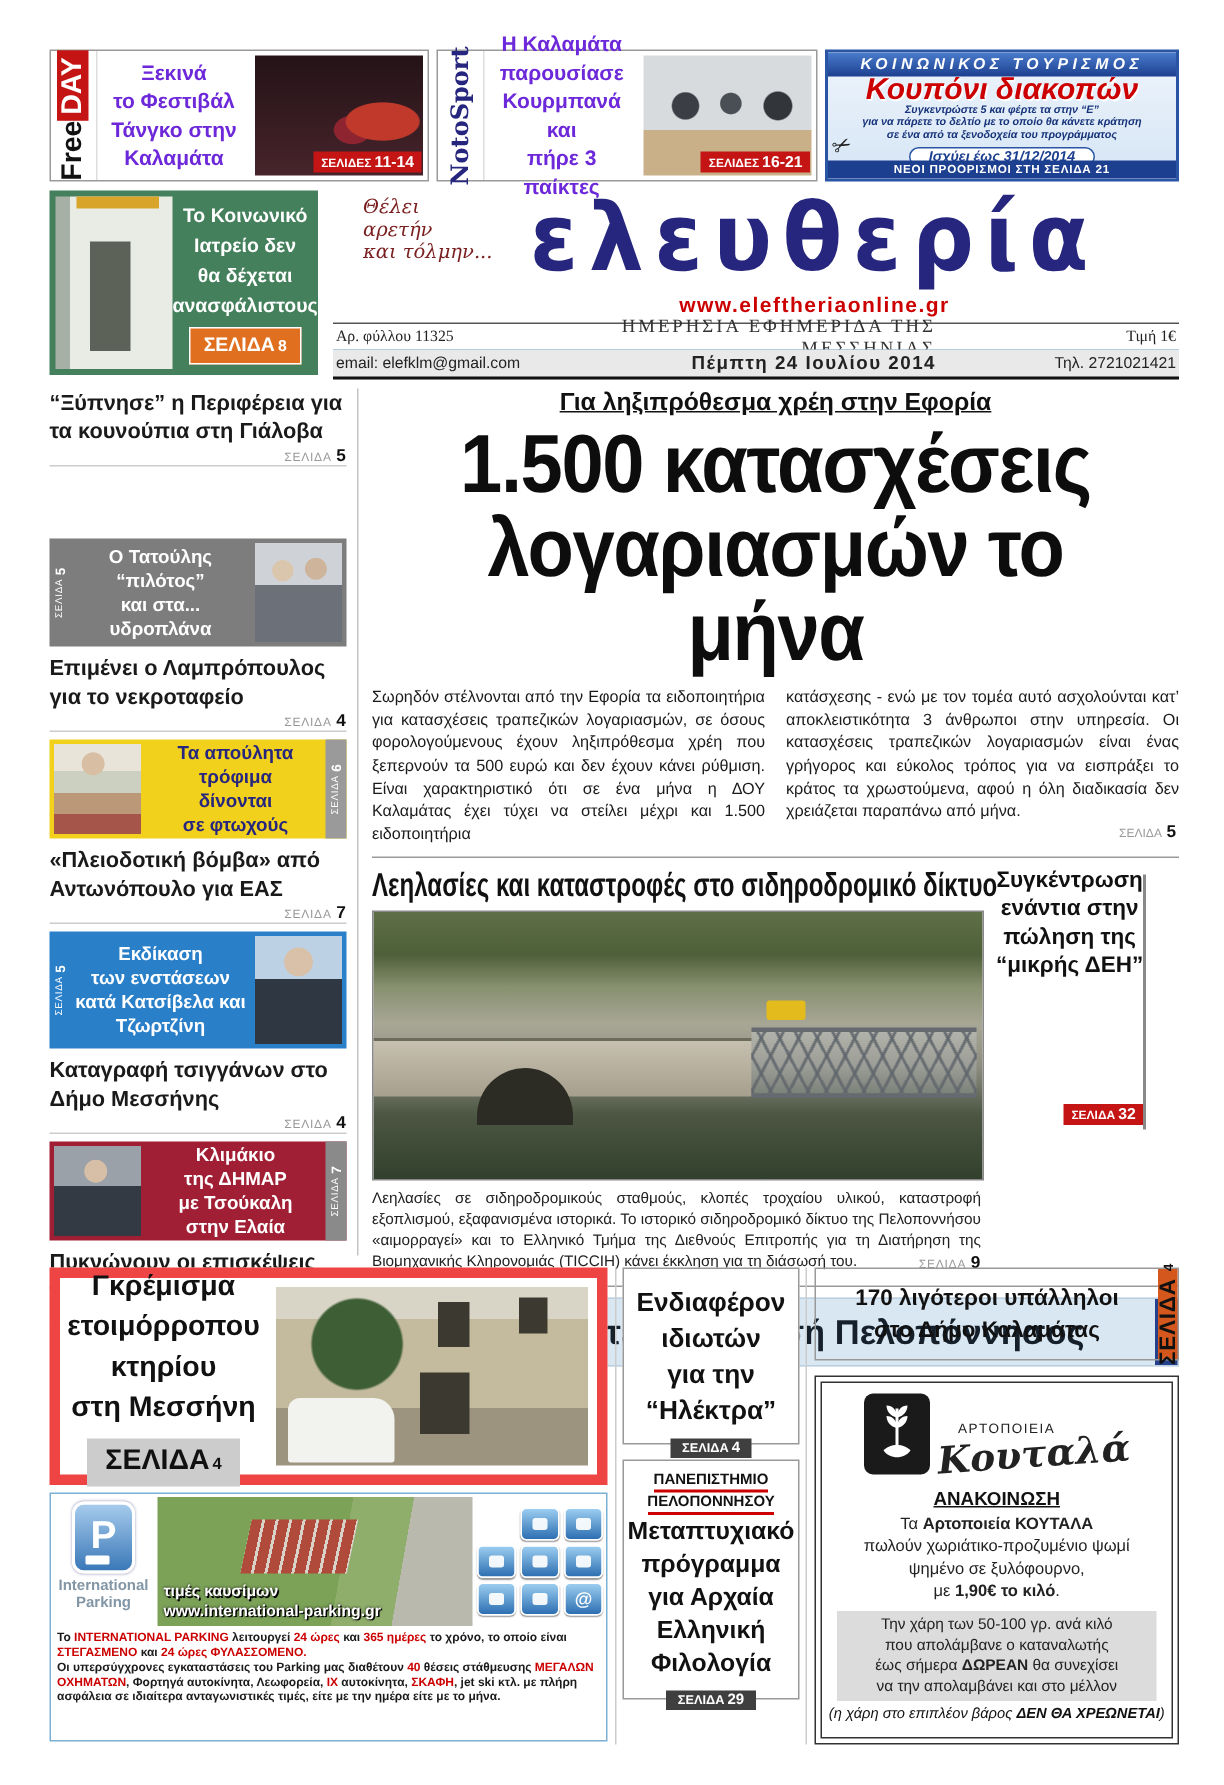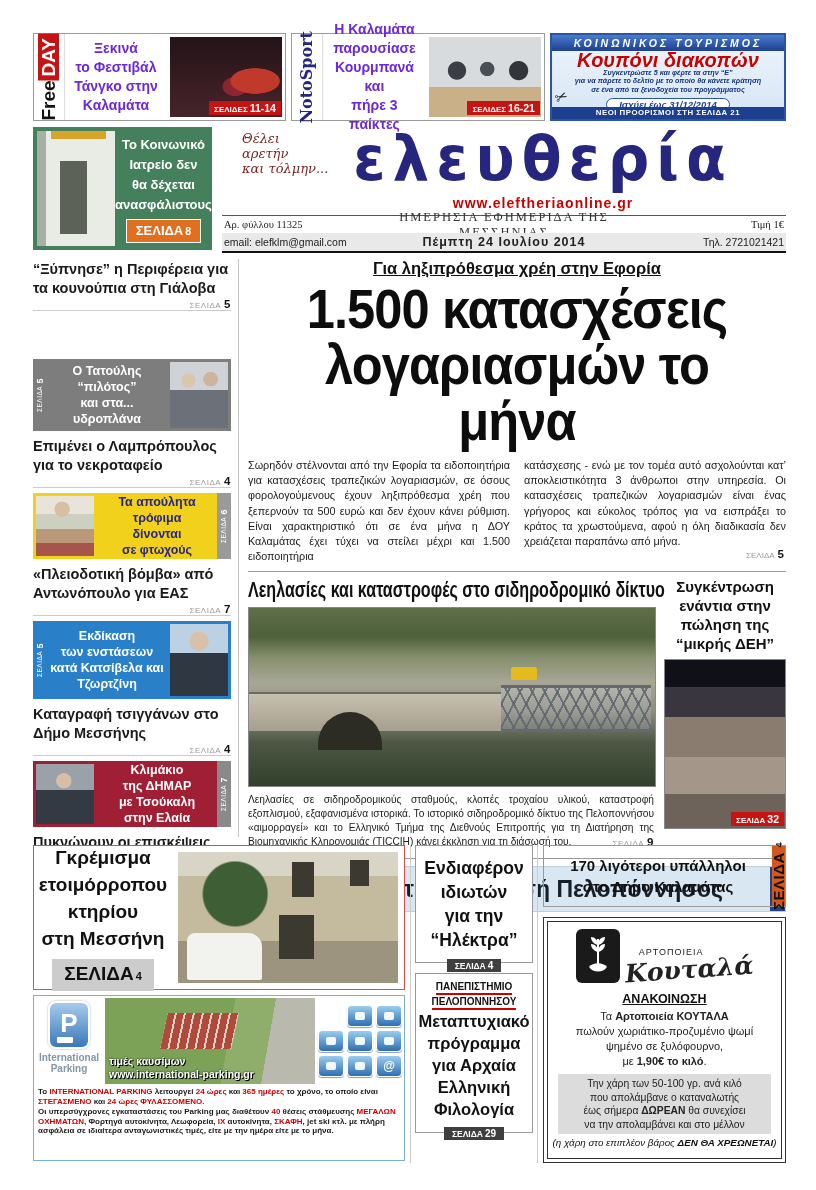--- a/index.html
+++ b/index.html
@@ -67,21 +67,21 @@
   .tagline{position:absolute;left:20px;top:4px;font-family:"DejaVu Serif",serif;font-style:italic;
            color:#7a1f1f;font-size:13px;line-height:15px;}
   .logo{position:absolute;left:78px;right:0;top:-4px;text-align:center;font-weight:bold;color:#26267f;
         font-size:58px;letter-spacing:7px;line-height:66px;font-family:"DejaVu Sans",sans-serif;
         transform:scaleY(1.08);transform-origin:top;}
   .website{position:absolute;left:78px;right:0;top:68px;text-align:center;color:#cc0000;
            font-weight:bold;font-size:14px;letter-spacing:1px;}
   .mhrow{position:absolute;left:0;right:0;display:flex;align-items:center;font-size:10.5px;color:#222;}
   .mhrow .l{width:160px;text-align:left;padding-left:2px;}
   .mhrow .r{width:160px;text-align:right;padding-right:2px;}
-  .mhrow .c{flex:1;text-align:center;}
+  .mhrow .c{flex:1;text-align:right;}
   .mhrow1{top:88px;height:17px;border-top:1px solid #555;border-bottom:6px solid #0369a1;font-family:Liberation Serif, serif;}
   .mhrow1 .c{font-size:12.5px;letter-spacing:2px;color:#333;}
   .mhrow2{top:106px;height:18px;background:#e9e9e9;border-bottom:2px solid #111;}
   .mhrow2 .c{font-weight:bold;font-size:12.5px;letter-spacing:1px;}
 
   
   .sidebar{left:33px;top:259px;width:198px;}
   .vdivider{left:238px;top:259px;height:578px;border-left:1px solid #c4c4c4;width:0;}
   .sb-item{border-bottom:1px solid #ccc;padding:1px 0 0;margin-bottom:5px;}
   .sb-text{font-weight:bold;font-size:14.5px;line-height:19px;color:#1a1a1a;}
@@ -116,38 +116,38 @@
   .rail-photo{width:406px;height:178px;border:1px solid #888;position:relative;overflow:hidden;
       background:linear-gradient(180deg,#5f7048 0%,#4e6039 16%,#87906f 28%,#a8a796 42%,#8d8d80 58%,#4c5643 76%,#31402c 100%);}
   .viaduct{position:absolute;left:0;top:47%;width:62%;height:21%;background:linear-gradient(180deg,#c6c0b0,#a79f8d);border-top:2px solid #6d6a5e;}
   .arch{position:absolute;left:17%;top:58%;width:64px;height:38px;background:#2c2c25;border-radius:60px 60px 0 0;}
   .truss{position:absolute;right:1%;top:43%;width:37%;height:23%;border-top:3px solid #646a70;border-bottom:3px solid #646a70;
       background:repeating-linear-gradient(62deg,rgba(96,102,108,.85) 0 2px,transparent 2px 11px),
                  repeating-linear-gradient(-62deg,rgba(96,102,108,.85) 0 2px,transparent 2px 11px),
                  linear-gradient(180deg,rgba(205,210,214,.35),rgba(160,166,172,.35));}
   .digger{position:absolute;right:29%;top:33%;width:26px;height:13px;background:#e3bb1c;border-radius:2px;}
   .rail-caption{font-size:10.2px;line-height:14px;text-align:justify;color:#222;margin-top:6px;position:relative;padding-right:2px;}
-  .dei{flex:1;display:flex;flex-direction:column;}
+  .dei{flex:1;display:flex;flex-direction:row;}
   .dei-title{font-weight:bold;font-size:15px;line-height:19px;text-align:center;color:#111;}
   .dei-photo{height:168px;margin-top:6px;border:1px solid #888;position:relative;
       background:linear-gradient(180deg,#101018 0 16%,#3a3640 16% 34%,#8a7c6e 34% 58%,#a5968a 58% 80%,#6e635a 80%);}
 
   
   .banner{margin-top:7px;background:#d9e7f3;border:1px solid #bccfdf;height:44px;position:relative;
           display:flex;align-items:center;justify-content:center;}
   .banner-text{font-weight:bold;font-size:23px;color:#15202b;}
   .banner-tab{position:absolute;right:0;top:0;bottom:0;width:15px;background:#26418c;
               display:flex;align-items:center;justify-content:center;}
 
   
   .bottom{left:33px;top:845px;width:753px;display:flex;}
   .bcol-l{width:372px;flex:none;}
   .bcol-m{width:118px;flex:none;margin:0 5px;padding:0 4px;border-left:1px solid #ccc;border-right:1px solid #ccc;}
   .bcol-r{flex:1;}
-  .box{border:1px solid #ef4444;position:relative;background:#fff;box-sizing:border-box;}
+  .box{border:7px solid #ef4444;position:relative;background:#fff;box-sizing:border-box;}
   .demolition{height:145px;display:flex;}
   .dem-text{width:138px;flex:none;display:flex;flex-direction:column;align-items:center;justify-content:center;}
   .dem-text span{font-weight:bold;font-size:19px;line-height:27px;text-align:center;color:#111;}
   .dem-badge{background:#ccc;color:#222;font-size:9px;font-weight:bold;padding:1px 12px;margin-top:7px;}
   .dem-badge b{font-size:11px;margin-left:2px;}
   .dem-photo{flex:1;margin:6px;position:relative;overflow:hidden;
       background:radial-gradient(circle at 26% 32%,#3e5e35 0 17%,transparent 18%),
                  linear-gradient(180deg,#d9d5c6 0 18%,#c4bb9f 18% 68%,#9d9480 68%);}
   .dem-window{position:absolute;background:#3c3a30;}
   .dem-van{position:absolute;left:4%;bottom:2%;width:34%;height:36%;background:#f2f2ee;border-radius:8px 14px 2px 2px;}

